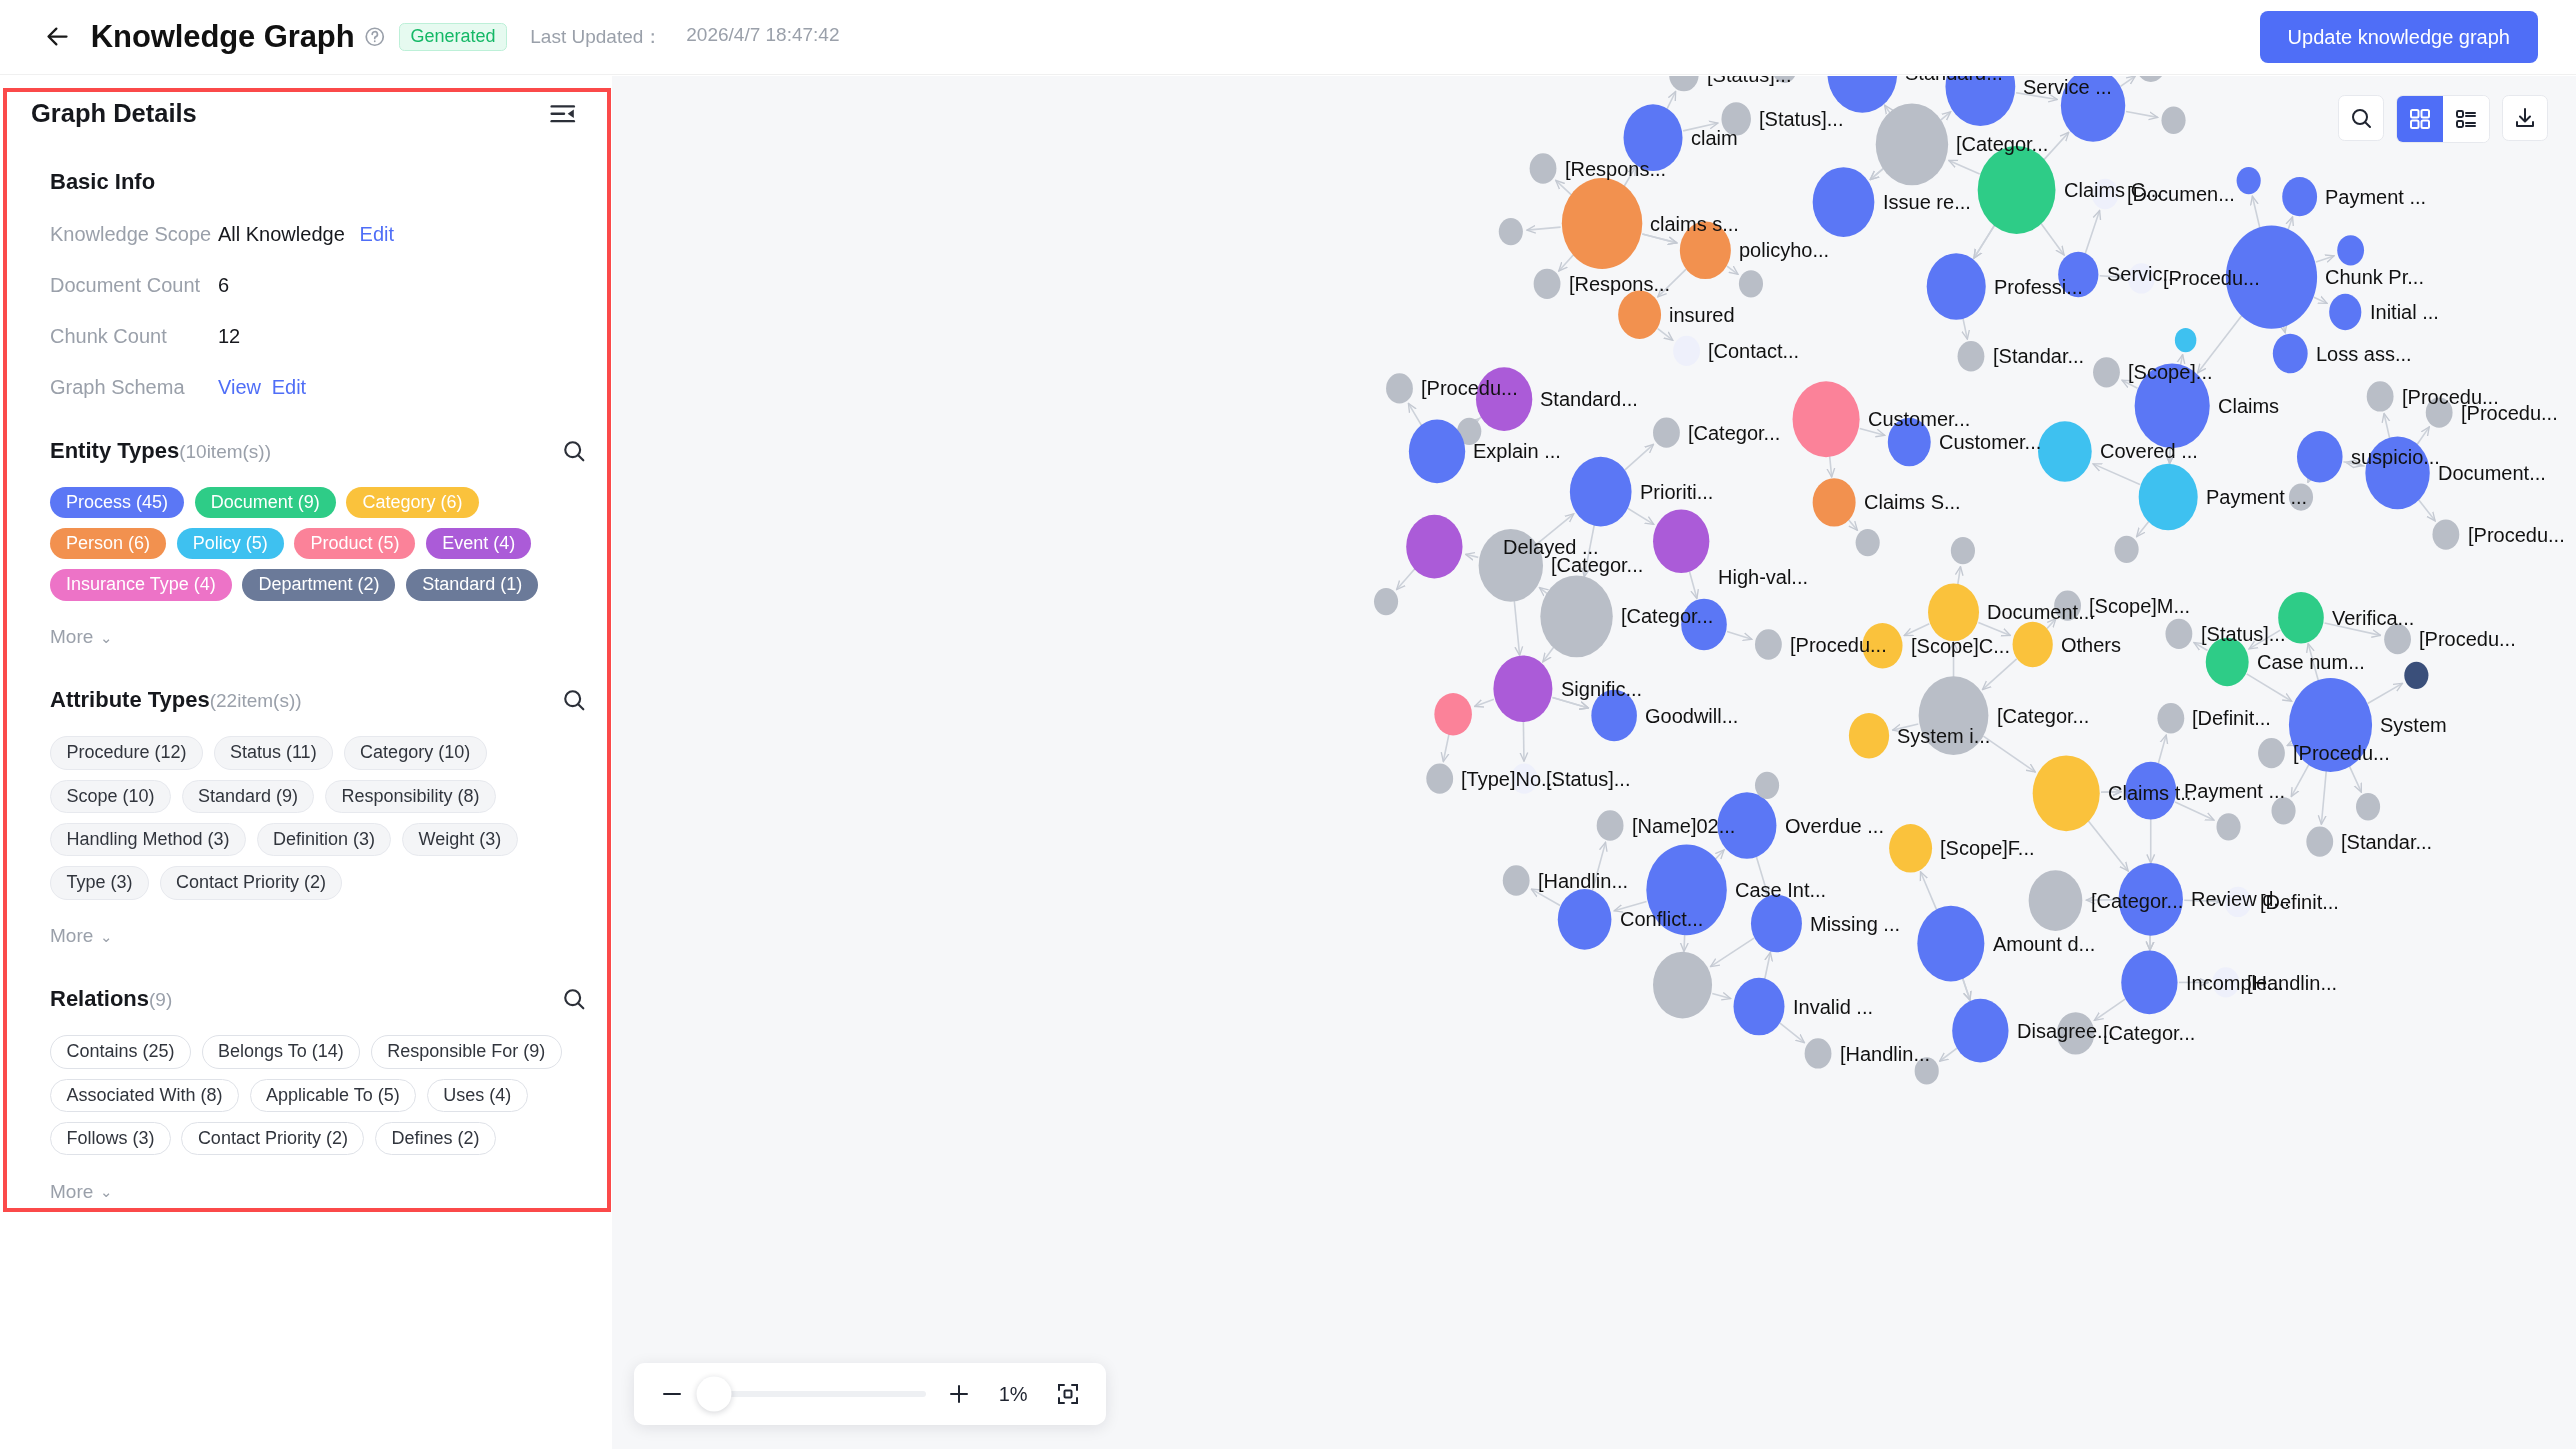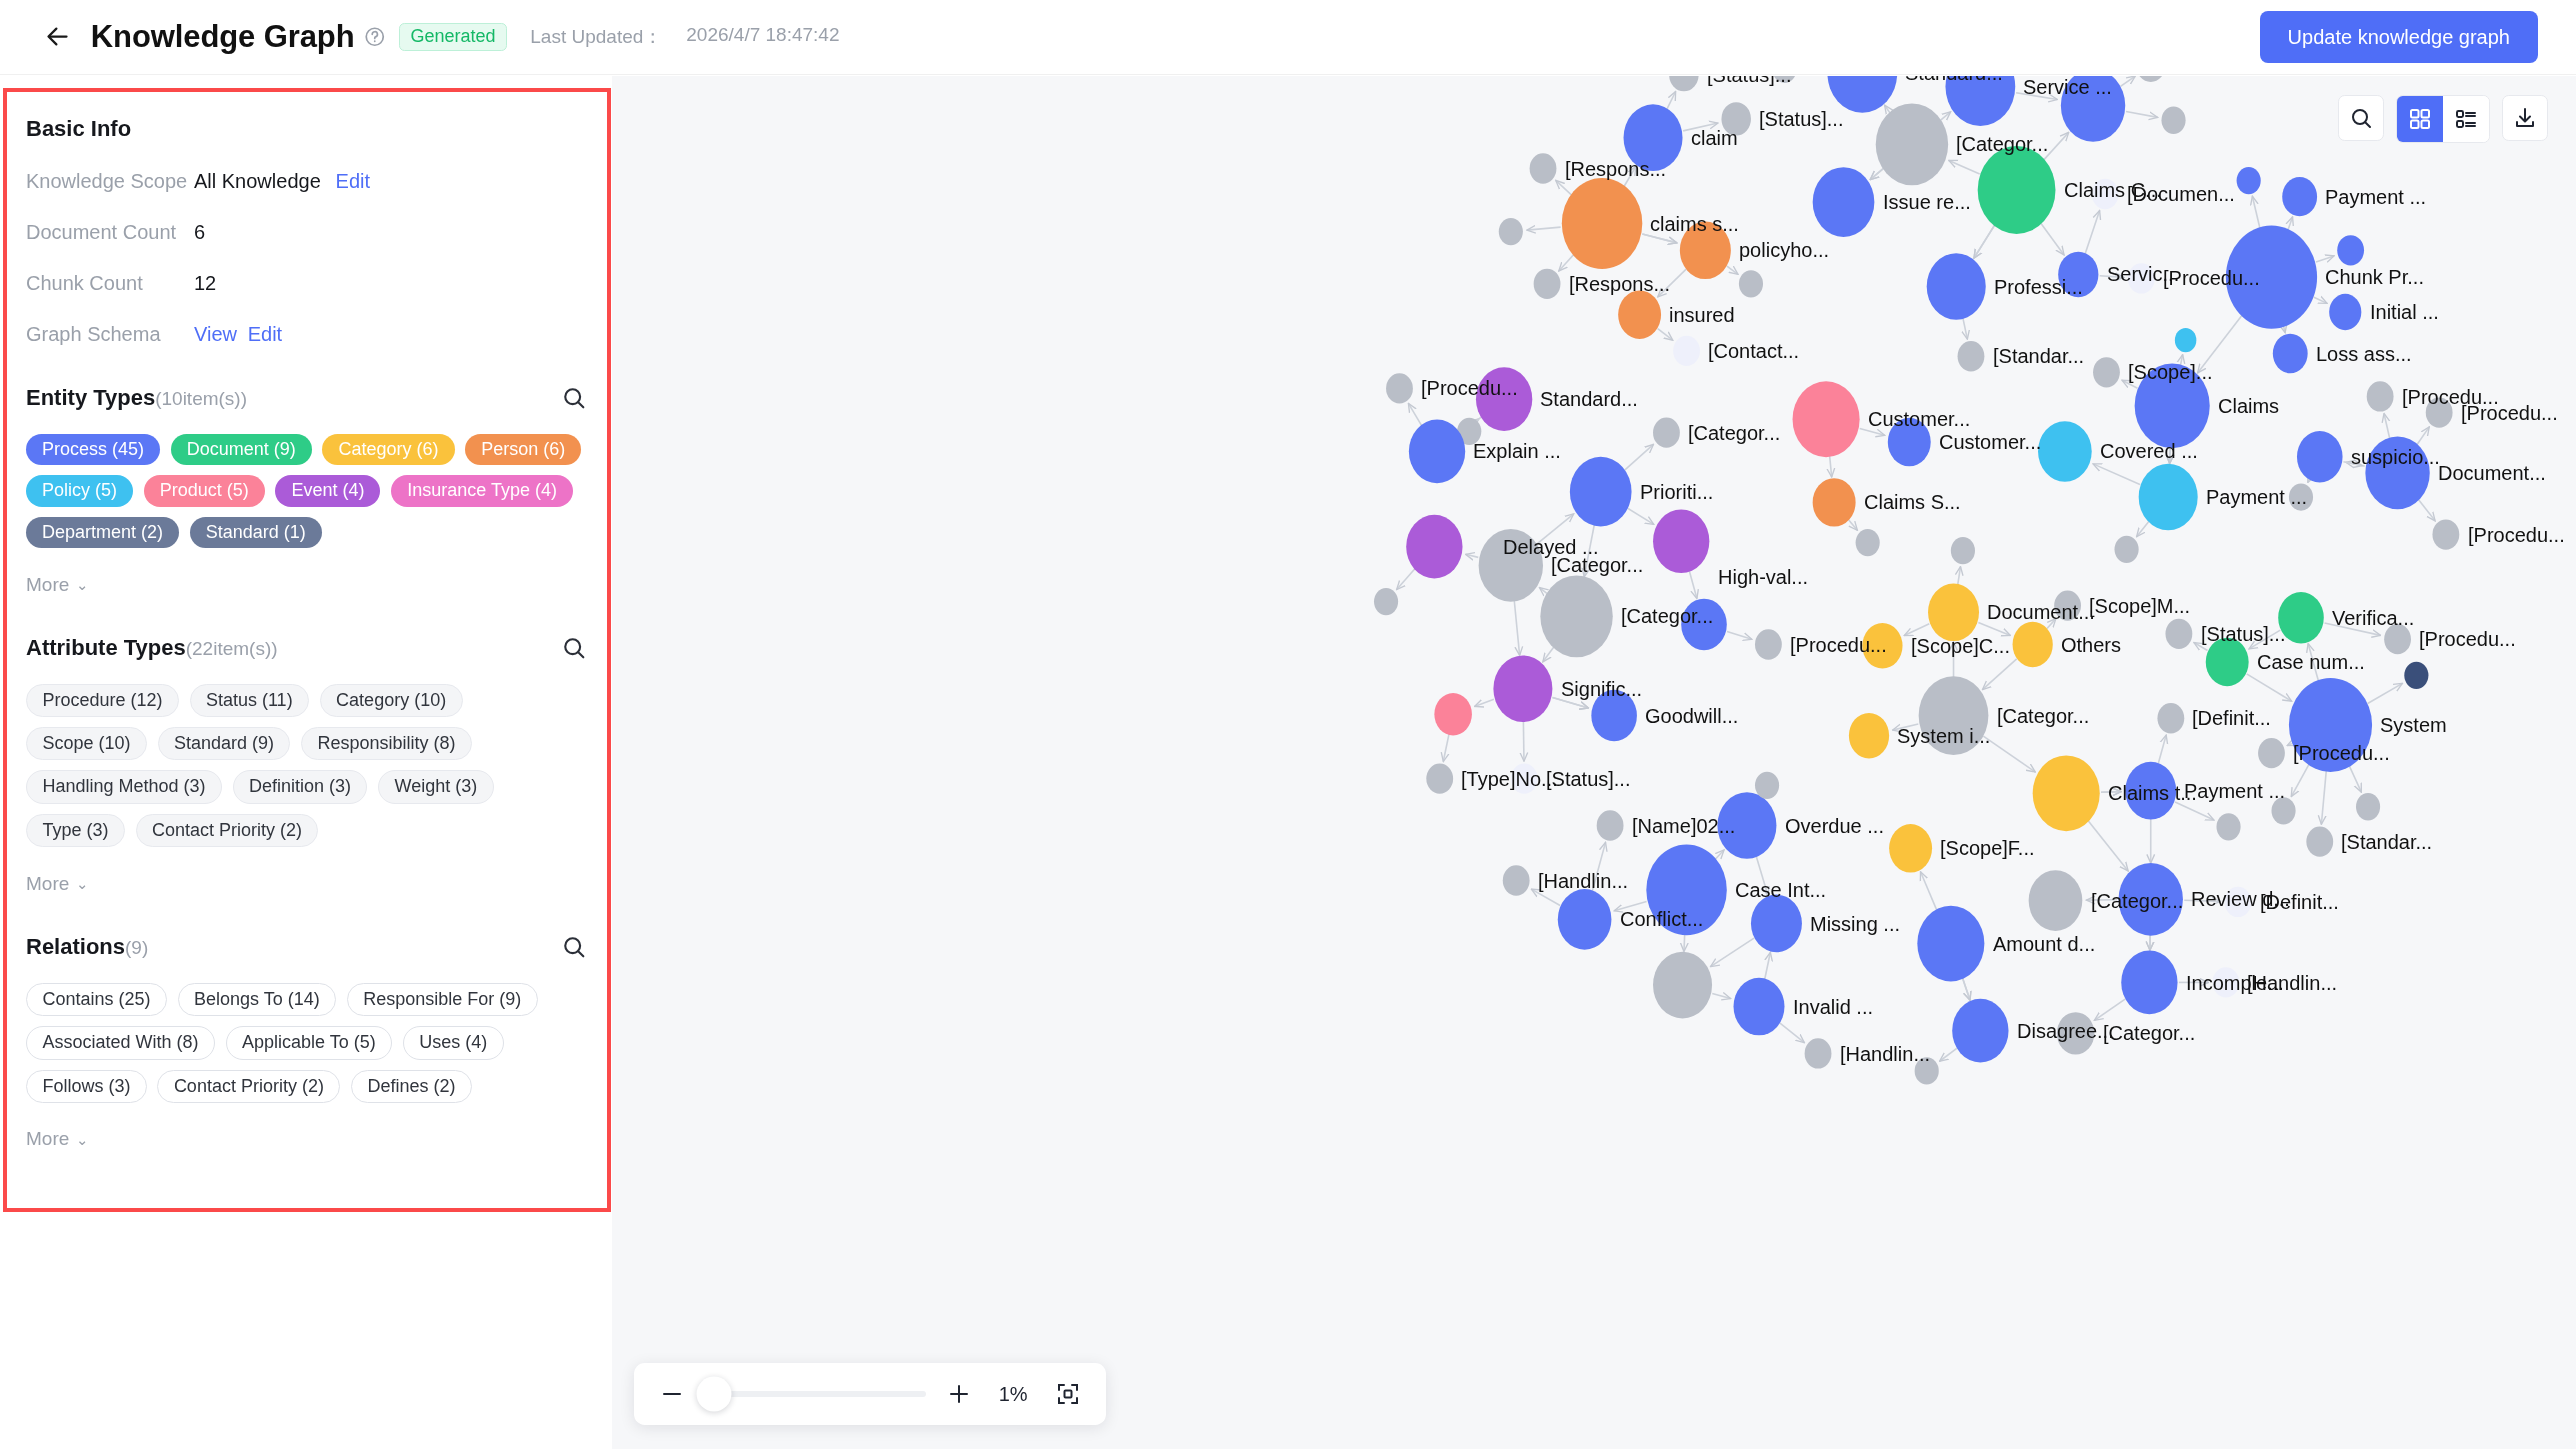--- a/index.html
+++ b/index.html
@@ -28,21 +28,21 @@
   .left-panel { position:absolute; left:0; top:76px; width:612px; height:1373px;
     background:#fff; padding:0; z-index:20; overflow:hidden; }
   .panel-outline { position:absolute; left:2.7px; top:88px; width:608px; height:1124px;
     border:4.7px solid #fb4a4a; pointer-events:none; z-index:25; }
 
   .panel-head { display:flex; align-items:center; padding:23px 35px 0 31px; }
   .panel-head h2 { font-size:25.5px; font-weight:700; color:#16181d; }
   .panel-head .fold { margin-left:auto; width:29.5px; height:29.5px; cursor:pointer; color:#2b2f38; }
   .panel-head .fold svg { width:29.5px; height:29.5px; }
 
-  .section { padding:0 26px; }
+  .section { padding:0 26px;margin-left:24px; }
   .sec-title { font-size:22px; font-weight:700; color:#16181d; margin-top:40px; }
   .sec-title .cnt { font-weight:400; color:#9aa0aa; font-size:19px; }
   .sec-head { display:flex; align-items:center; margin-top:39px; }
   .sec-head .sec-title { margin-top:0; }
   .sec-head .mag { margin-left:auto; width:25.5px; height:25.5px; color:#2b2f38; cursor:pointer; }
   .sec-head .mag svg { width:25.5px; height:25.5px; }
 
   .kv { display:flex; align-items:center; margin-top:28px; font-size:20px; }
   .kv .k { width:168px; color:#9aa0aa; flex:0 0 168px; }
   .kv .v { color:#16181d; }
@@ -111,20 +111,31 @@
   <div class="badge-generated">Generated</div>
   <div class="last-updated">
     <span>Last Updated：</span>
     <span class="val">2026/4/7 18:47:42</span>
   </div>
   <div class="spacer"></div>
   <button class="primary-btn">Update knowledge graph</button>
 </div>
 
 <div class="left-panel">
+  <div class="panel-head">
+    <h2>Graph Details</h2>
+    <div class="fold">
+      <svg viewBox="0 0 24 24" fill="none" stroke="currentColor" stroke-width="2" stroke-linecap="round">
+        <line x1="3" y1="6" x2="21" y2="6"></line>
+        <line x1="3" y1="12" x2="13" y2="12"></line>
+        <line x1="3" y1="18" x2="21" y2="18"></line>
+        <polygon points="21,8.5 21,15.5 16,12" fill="currentColor" stroke="none"></polygon>
+      </svg>
+    </div>
+  </div>
 
   <div class="section">
     <div class="sec-title">Basic Info</div>
 
     <div class="kv">
       <div class="k">Knowledge Scope</div>
       <div class="v">All Knowledge</div>
       <div class="link">Edit</div>
     </div>
 

